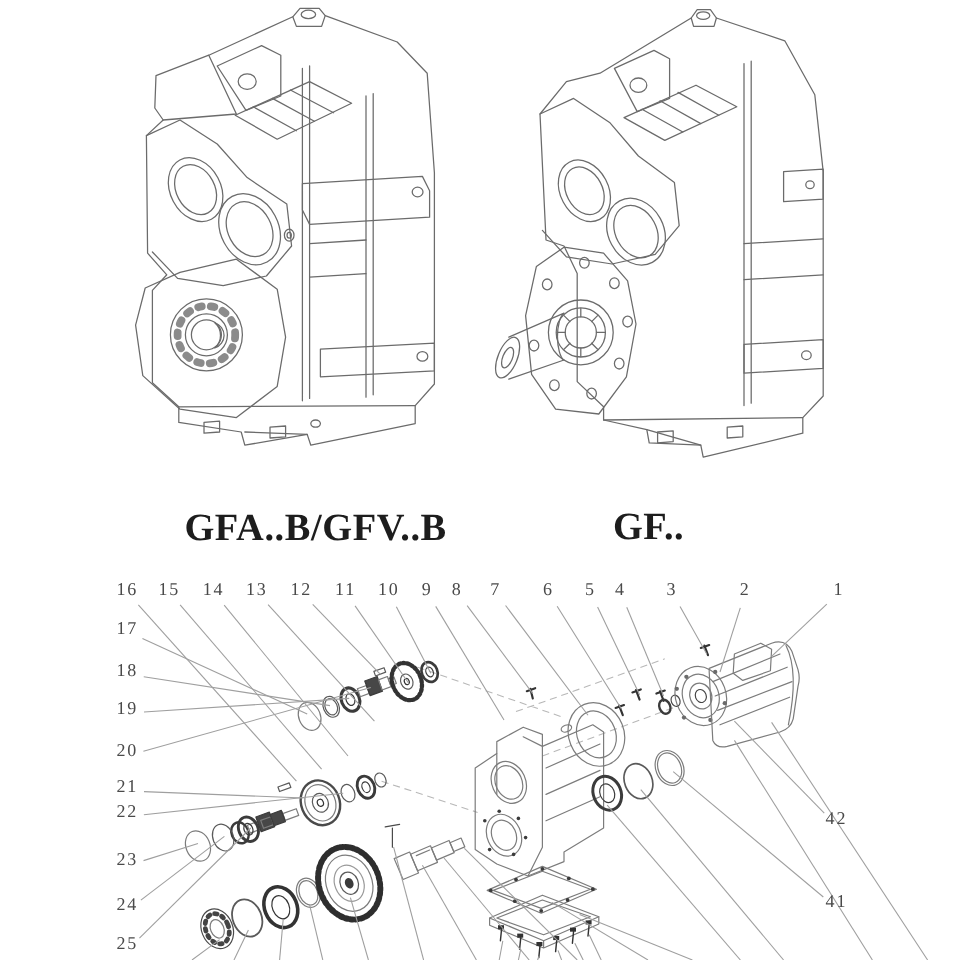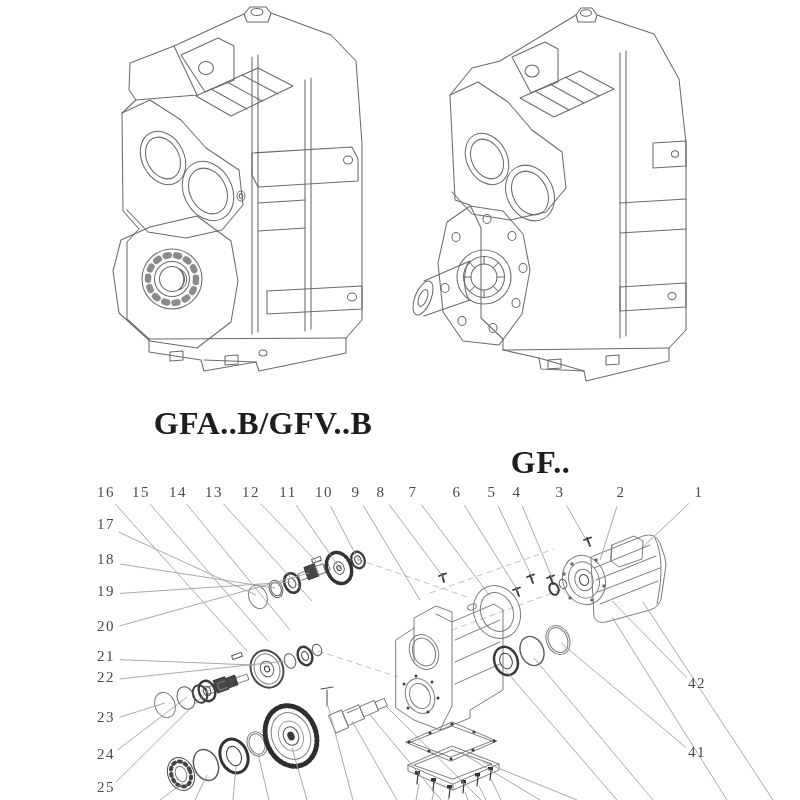--- a/index.html
+++ b/index.html
@@ -1,21 +1,21 @@
 <!DOCTYPE html>
 <html><head>
 <meta charset="utf-8">
 <style>
   html,body{margin:0;padding:0;background:#ffffff;}
   .canvas{position:relative;width:800px;height:800px;background:#ffffff;overflow:hidden;
           font-family:"Liberation Serif",serif;}
   .fig-label{position:absolute;font-weight:bold;font-size:32px;color:#1d1d1d;
              text-align:center;letter-spacing:.5px;white-space:nowrap;}
-  #label-left{left:118px;top:405px;width:290px;}
-  #label-right{left:468px;top:420px;width:145px;margin-top:24px;}
+  #label-left{left:118px;top:421px;width:290px;}
+  #label-right{left:468px;top:420px;width:145px;}
   svg{position:absolute;left:0;top:0;}
   .lineart{stroke:#6b6b6b;fill:none;stroke-width:1.05;stroke-linejoin:round;stroke-linecap:round;}
   .lineart2{stroke:#7c7c7c;fill:none;stroke-width:1;stroke-linejoin:round;stroke-linecap:round;}
 </style>
 </head>
 <body>
 
 <div class="canvas">
 
 <svg width="800" height="800" viewBox="0 0 800 800">

